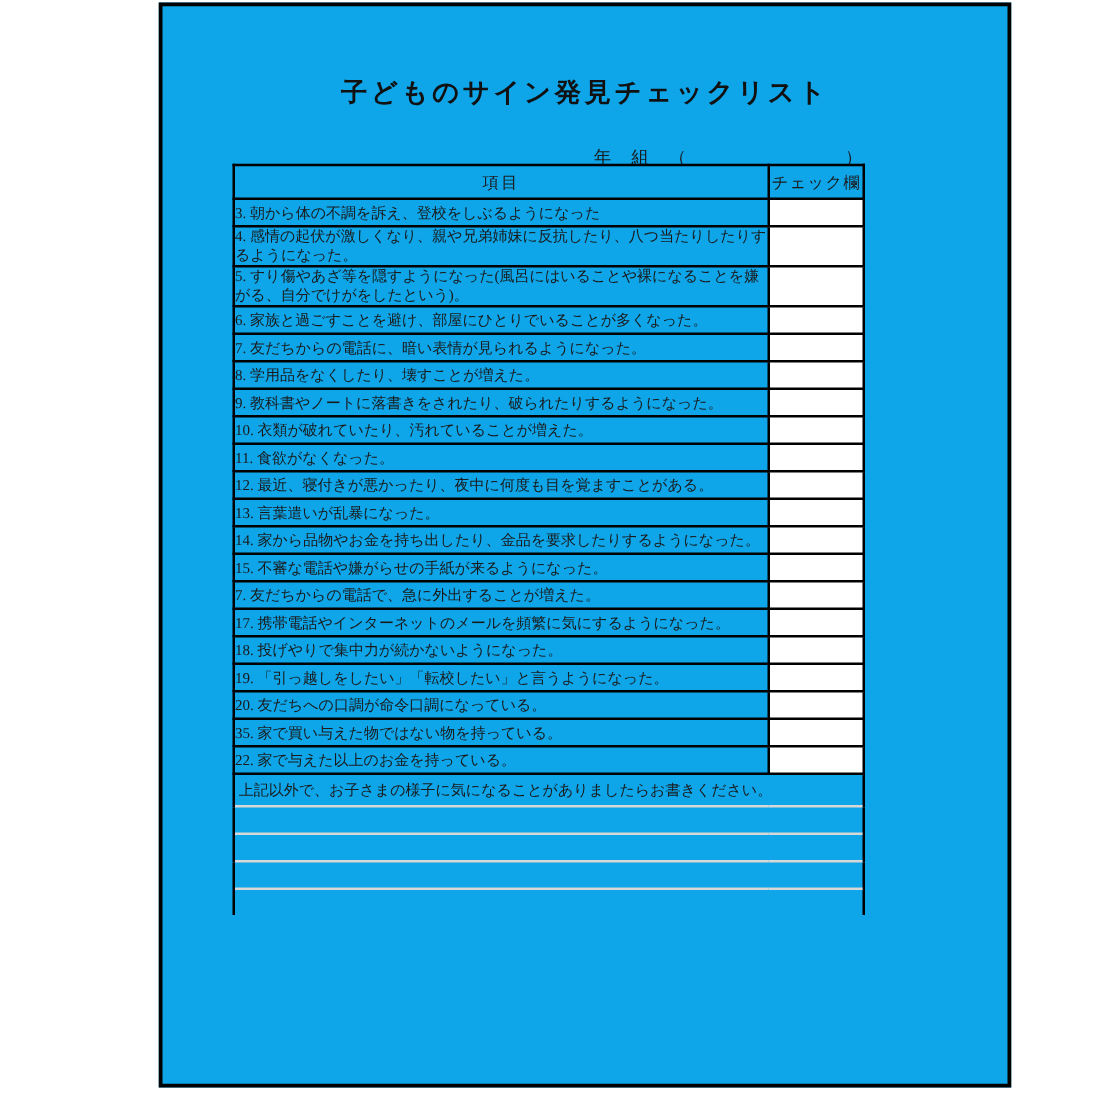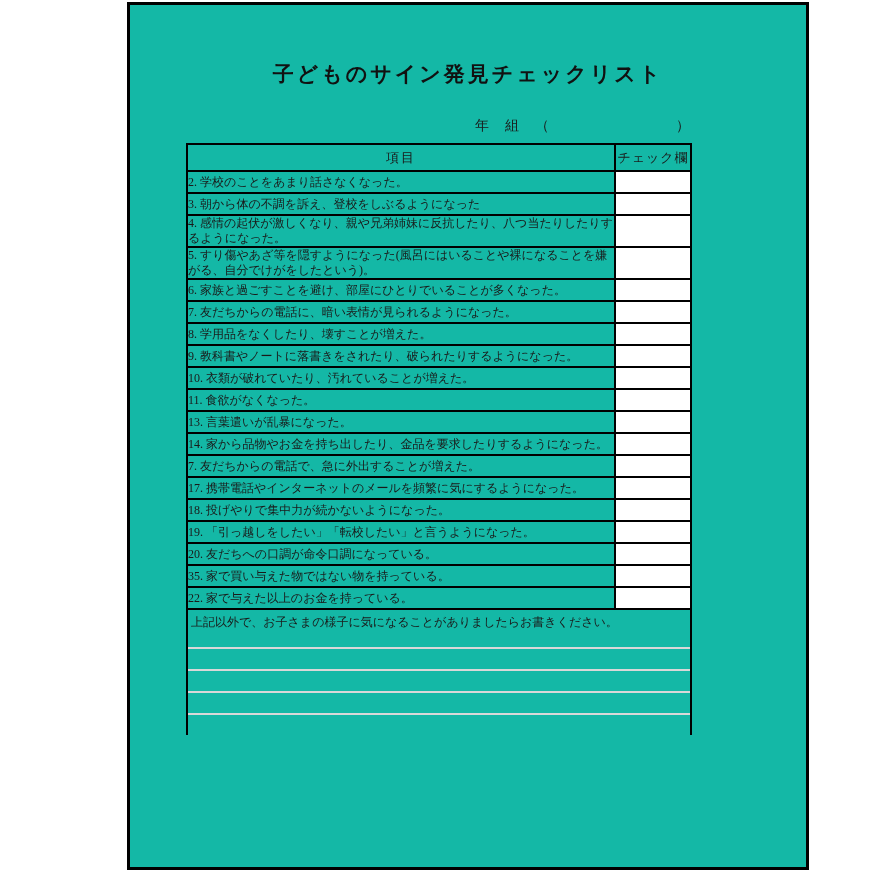--- a/index.html
+++ b/index.html
@@ -19,21 +19,21 @@
     overflow: hidden;
   }
   .page {
     position: absolute;
     left: 127px;
     top: 2px;
     width: 682px;
     height: 868px;
     border: 3px solid #000000;
     box-sizing: border-box;
-    background: #14b8a6;
+    background: #0ea5e9;
   }
   .doc-title {
     position: absolute;
     top: 55px;
     left: 0;
     width: 100%;
     margin: 0;
     text-align: center;
     font-size: 21px;
     font-weight: bold;
@@ -58,21 +58,20 @@
   table.checklist {
     position: absolute;
     left: 56px;
     top: 126px;
     width: 504px;
     border-collapse: collapse;
     table-layout: fixed;
     font-size: 12px;
     line-height: 15px;
     color: #1a1a1a;
-    margin-top: 12px;
   }
   table.checklist th,
   table.checklist td {
     border: 2px solid #000000;
     padding: 0;
     vertical-align: middle;
     font-weight: normal;
   }
   th.item-col {
     width: 426px;
@@ -91,21 +90,21 @@
     height: 20px;
     padding: 1px 2px 1px 3px;
     text-align: left;
     letter-spacing: 0px;
   }
   td.check-cell {
     background: #ffffff;
   }
   tr.instruction-row td {
     height: 22px;
-    padding: 1px 2px 14px 3px;
+    padding: 1px 2px 1px 3px;
     border-bottom: none;
   }
   tr.blank-row td {
     height: 20px;
     border-top: 2px solid #d8d8d8;
     border-bottom: none;
     border-left: 2px solid #000000;
     border-right: 2px solid #000000;
   }
 </style>
@@ -123,24 +122,20 @@
 
     <table class="checklist">
       <thead>
         <tr>
           <th class="item-col">項目</th>
           <th class="check-col">チェック欄</th>
         </tr>
       </thead>
       <tbody id="items-body">
           <tr>
-            <td class="item-cell">2. 学校のことをあまり話さなくなった。</td>
-            <td class="check-cell"></td>
-          </tr>
-          <tr>
             <td class="item-cell">3. 朝から体の不調を訴え、登校をしぶるようになった</td>
             <td class="check-cell"></td>
           </tr>
           <tr>
             <td class="item-cell">4. 感情の起伏が激しくなり、親や兄弟姉妹に反抗したり、八つ当たりしたりするようになった。</td>
             <td class="check-cell"></td>
           </tr>
           <tr>
             <td class="item-cell">5. すり傷やあざ等を隠すようになった(風呂にはいることや裸になることを嫌がる、自分でけがをしたという)。</td>
             <td class="check-cell"></td>
@@ -163,25 +158,33 @@
           </tr>
           <tr>
             <td class="item-cell">10. 衣類が破れていたり、汚れていることが増えた。</td>
             <td class="check-cell"></td>
           </tr>
           <tr>
             <td class="item-cell">11. 食欲がなくなった。</td>
             <td class="check-cell"></td>
           </tr>
           <tr>
+            <td class="item-cell">12. 最近、寝付きが悪かったり、夜中に何度も目を覚ますことがある。</td>
+            <td class="check-cell"></td>
+          </tr>
+          <tr>
             <td class="item-cell">13. 言葉遣いが乱暴になった。</td>
             <td class="check-cell"></td>
           </tr>
           <tr>
             <td class="item-cell">14. 家から品物やお金を持ち出したり、金品を要求したりするようになった。</td>
+            <td class="check-cell"></td>
+          </tr>
+          <tr>
+            <td class="item-cell">15. 不審な電話や嫌がらせの手紙が来るようになった。</td>
             <td class="check-cell"></td>
           </tr>
           <tr>
             <td class="item-cell">7. 友だちからの電話で、急に外出することが増えた。</td>
             <td class="check-cell"></td>
           </tr>
           <tr>
             <td class="item-cell">17. 携帯電話やインターネットのメールを頻繁に気にするようになった。</td>
             <td class="check-cell"></td>
           </tr>

